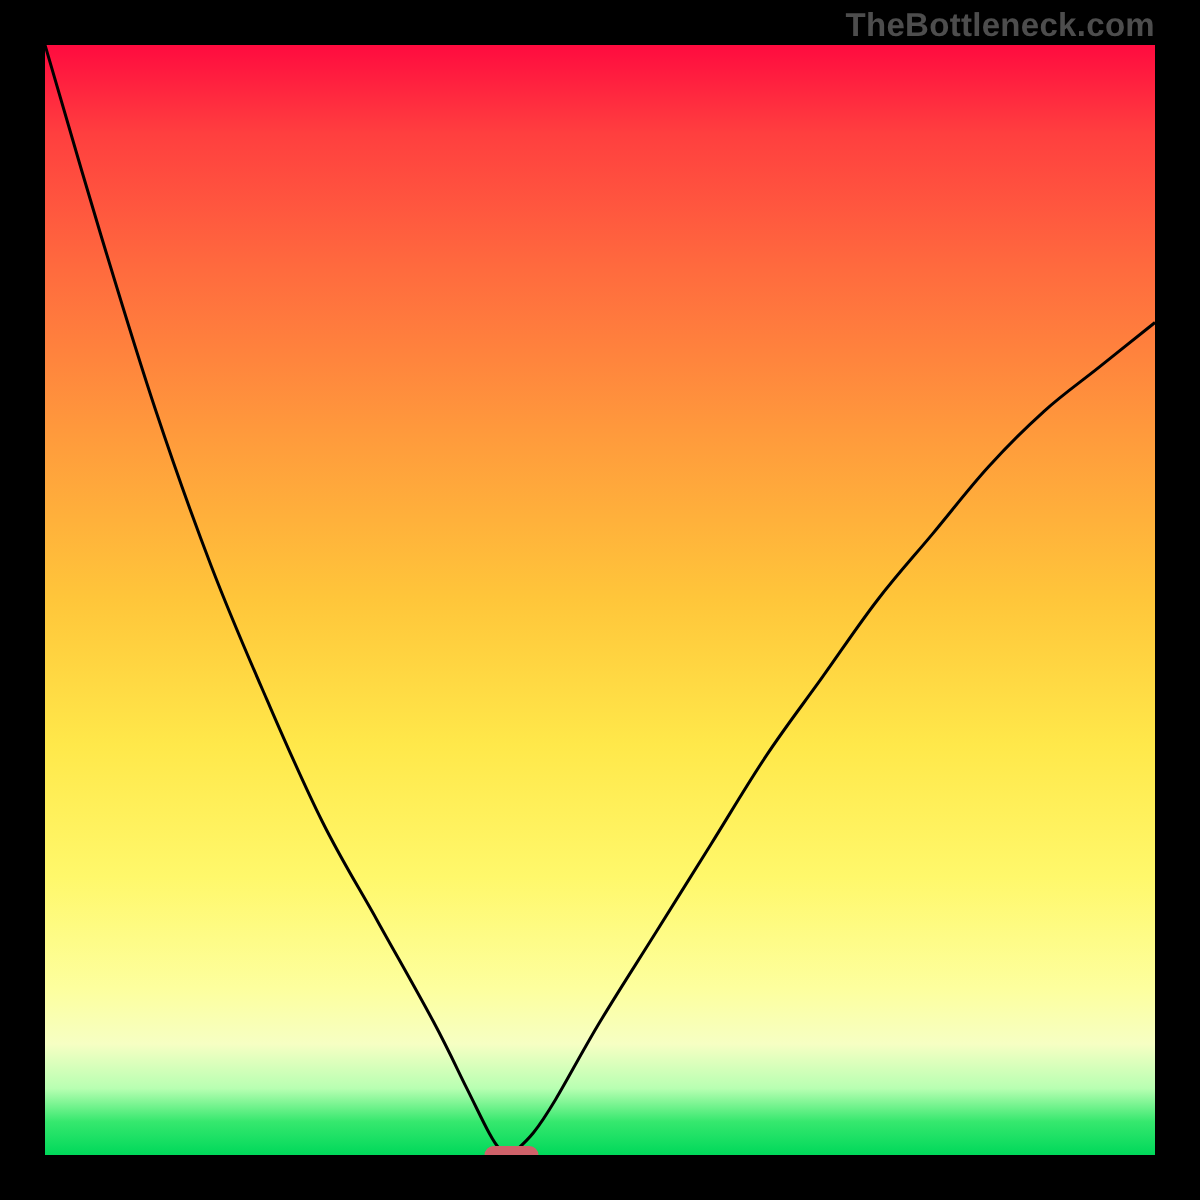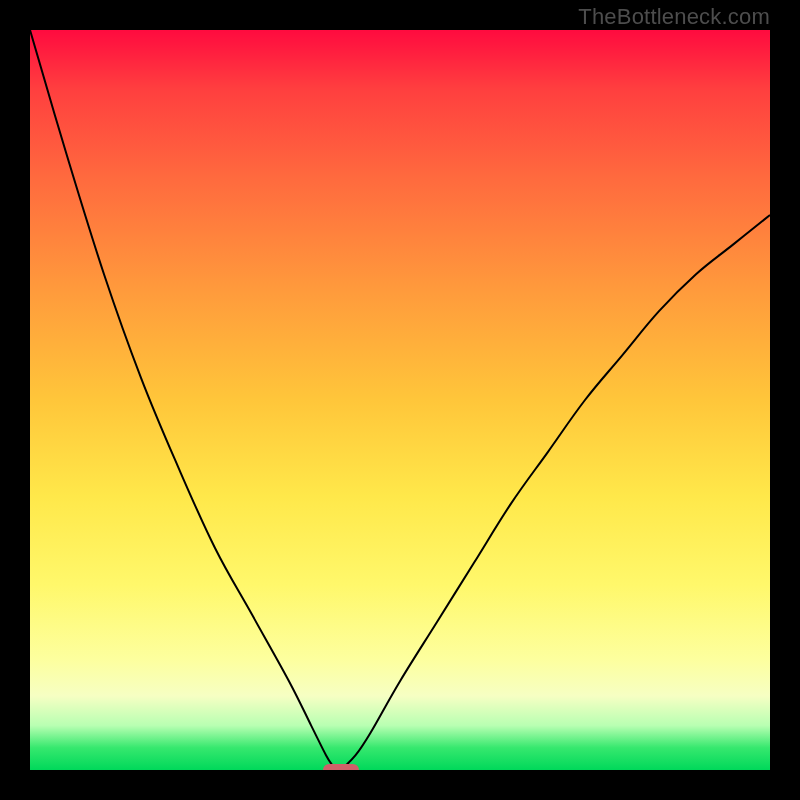--- a/index.html
+++ b/index.html
@@ -42,21 +42,21 @@
       #36e86e 97%,
       #00d85a 100%
     );
   }
   .watermark {
     position: absolute;
     top: 4px;
     right: 30px;
     color: #4d4d4d;
     font-size: 22px;
-    font-weight: 400;
+    font-weight: 700;
     letter-spacing: 0.2px;
   }
   .marker {
     position: absolute;
     width: 36px;
     height: 12px;
     border-radius: 6px;
     background: #cf6169;
     bottom: 0;
     transform: translate(-50%, 50%);

